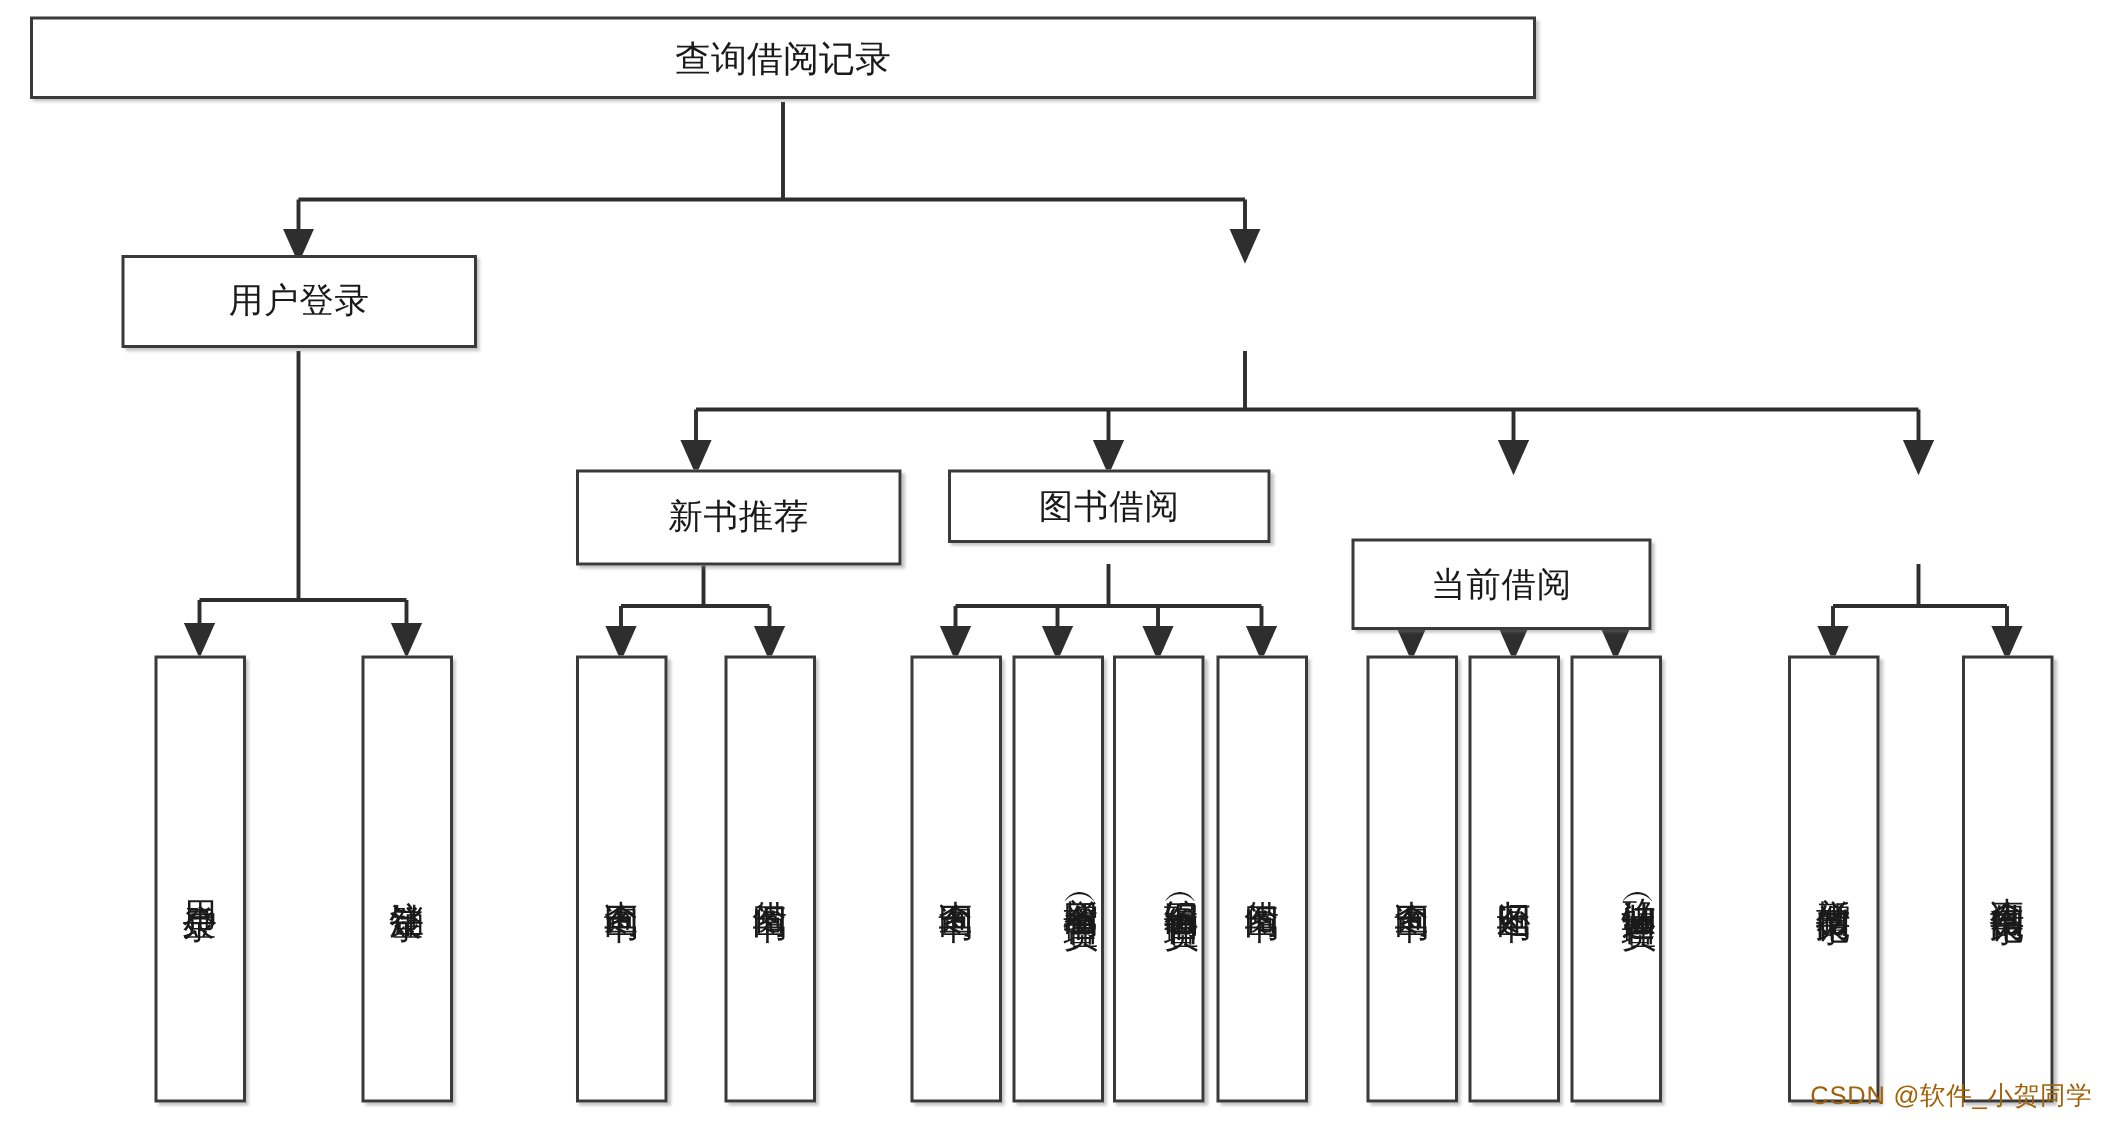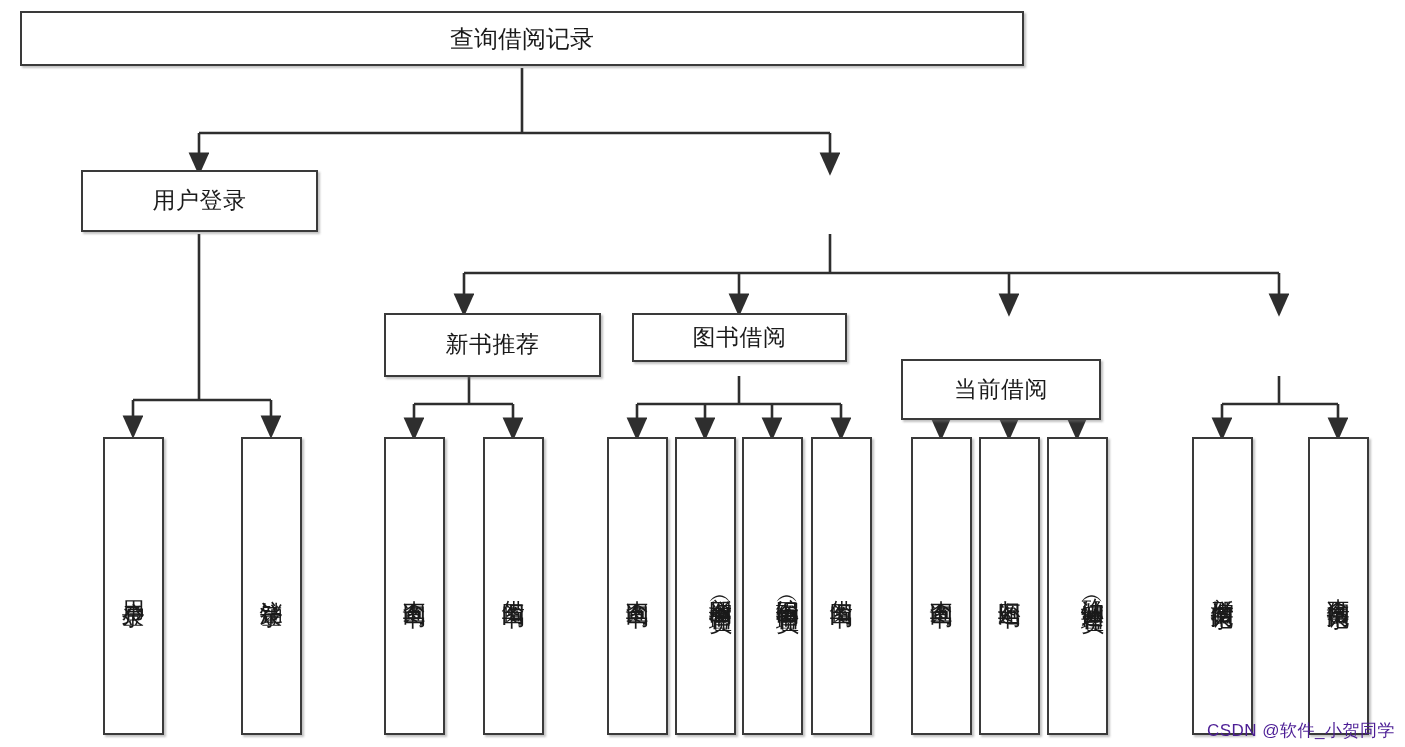--- a/index.html
+++ b/index.html
@@ -61,21 +61,21 @@
   .leaf-text {
     writing-mode: vertical-rl;
     text-orientation: upright;
     white-space: nowrap;
   }
   .watermark {
     position: absolute;
     right: 10px;
     bottom: 5px;
     font-size: 17px;
-    color: #4c1d95;
+    color: #a16207;
     white-space: nowrap;
     letter-spacing: 0.5px;
   }
 </style>
 </head>
 <body>
 
 <div id="canvas">
 
   <svg class="edges" viewBox="0 0 1405 747" xmlns="http://www.w3.org/2000/svg">

